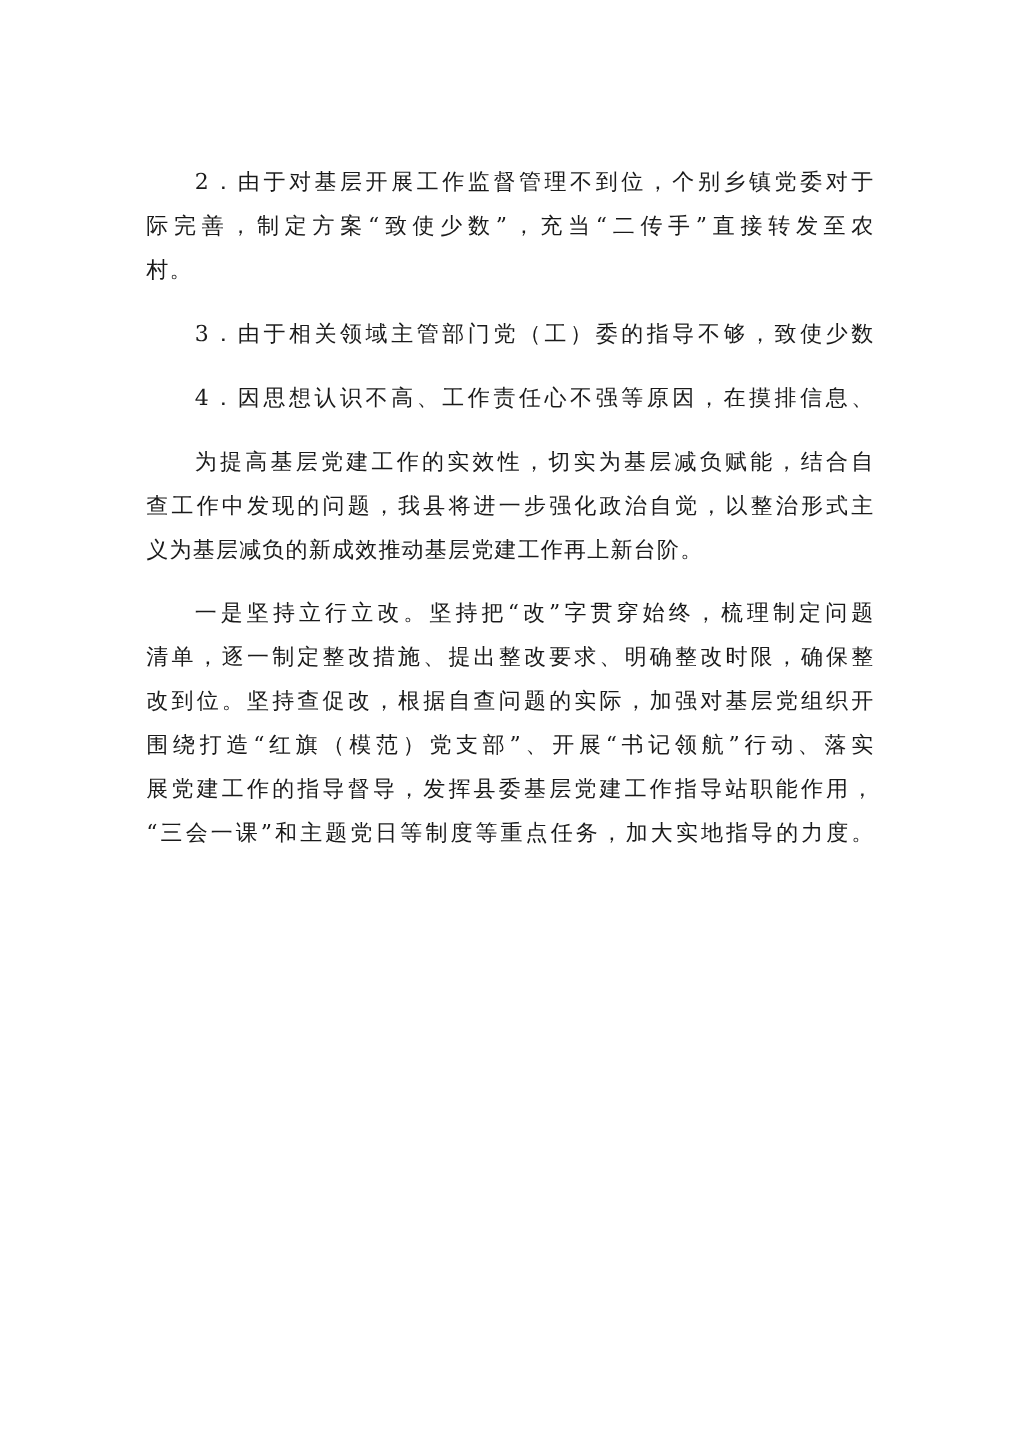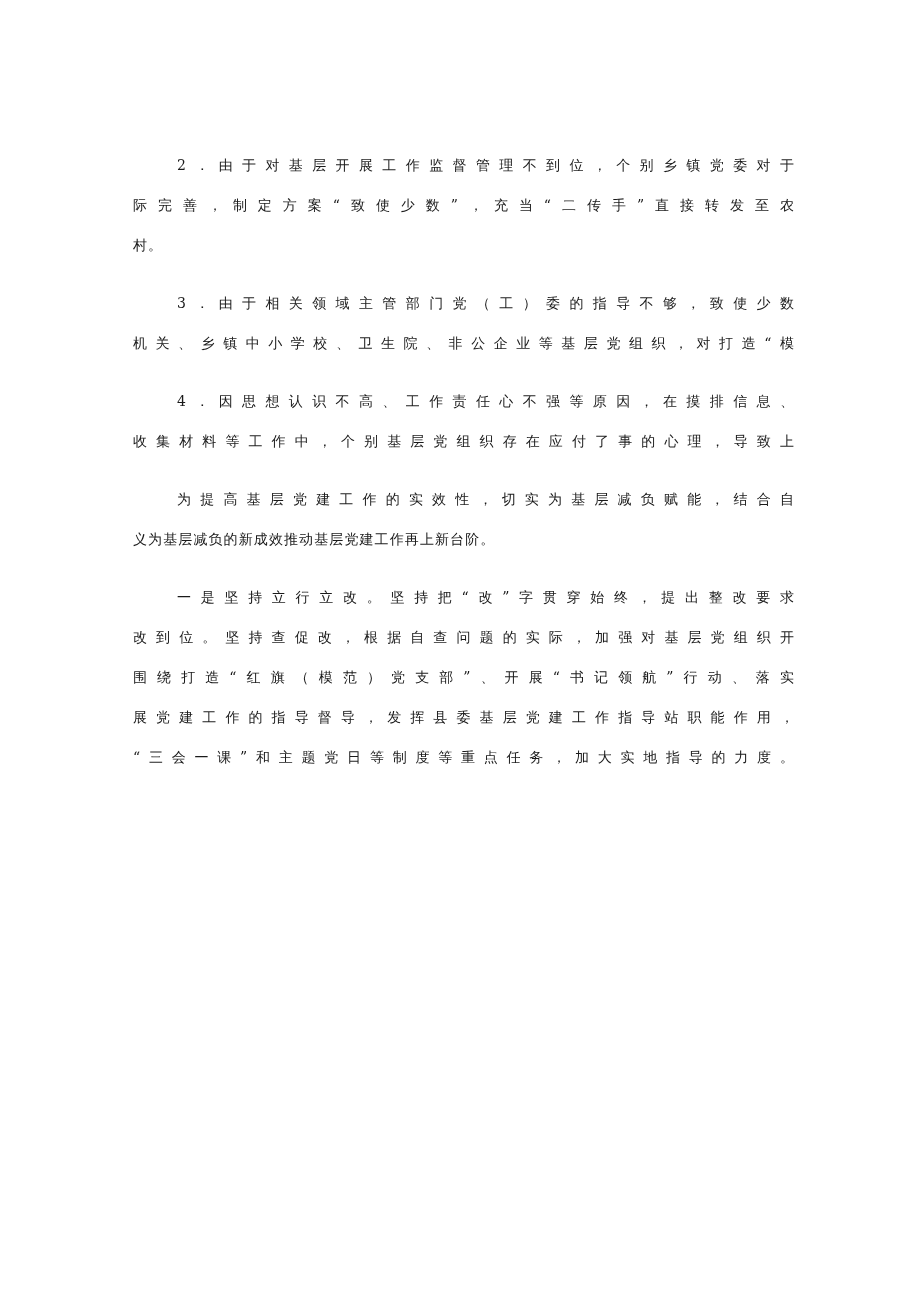--- a/index.html
+++ b/index.html
@@ -13,21 +13,21 @@
       position: relative;
       overflow: hidden;
     }
     .page {
       position: absolute;
       left: 133px;
       top: 145px;
       width: 662px;
       font-family: "DejaVu Serif", "Liberation Serif", serif;
       color: #1a1a1a;
-      font-size: 14px;
+      font-size: 20px;
     }
     .para {
       margin: 0 0 18px 0;
     }
     .line {
       display: block;
       height: 40px;
       line-height: 40px;
       white-space: nowrap;
       letter-spacing: 1.1px;
@@ -50,35 +50,35 @@
 <div class="page">
 
   <div class="para">
     <span class="line indent">2．由于对基层开展工作监督管理不到位，个别乡镇党委对于</span>
     <span class="line">际完善，制定方案“致使少数”，充当“二传手”直接转发至农</span>
     <span class="line last">村。</span>
   </div>
 
   <div class="para">
     <span class="line indent">3．由于相关领域主管部门党（工）委的指导不够，致使少数</span>
-    <span class="line">机关、乡镇中小学校、卫生院、非公企业等基层党组织，对打造“模</span>
   </div>
 
   <div class="para">
     <span class="line indent">4．因思想认识不高、工作责任心不强等原因，在摸排信息、</span>
-    <span class="line">收集材料等工作中，个别基层党组织存在应付了事的心理，导致上</span>
   </div>
 
 
   <div class="para">
     <span class="line indent">为提高基层党建工作的实效性，切实为基层减负赋能，结合自</span>
+    <span class="line">查工作中发现的问题，我县将进一步强化政治自觉，以整治形式主</span>
     <span class="line last">义为基层减负的新成效推动基层党建工作再上新台阶。</span>
   </div>
 
   <div class="para">
-    <span class="line indent">一是坚持立行立改。坚持把“改”字贯穿始终，提出整改要求</span>
+    <span class="line indent">一是坚持立行立改。坚持把“改”字贯穿始终，梳理制定问题</span>
+    <span class="line">清单，逐一制定整改措施、提出整改要求、明确整改时限，确保整</span>
     <span class="line">改到位。坚持查促改，根据自查问题的实际，加强对基层党组织开</span>
     <span class="line">围绕打造“红旗（模范）党支部”、开展“书记领航”行动、落实</span>
     <span class="line">展党建工作的指导督导，发挥县委基层党建工作指导站职能作用，</span>
     <span class="line">“三会一课”和主题党日等制度等重点任务，加大实地指导的力度。</span>
   </div>
 
 </div>
 
 </body></html>

